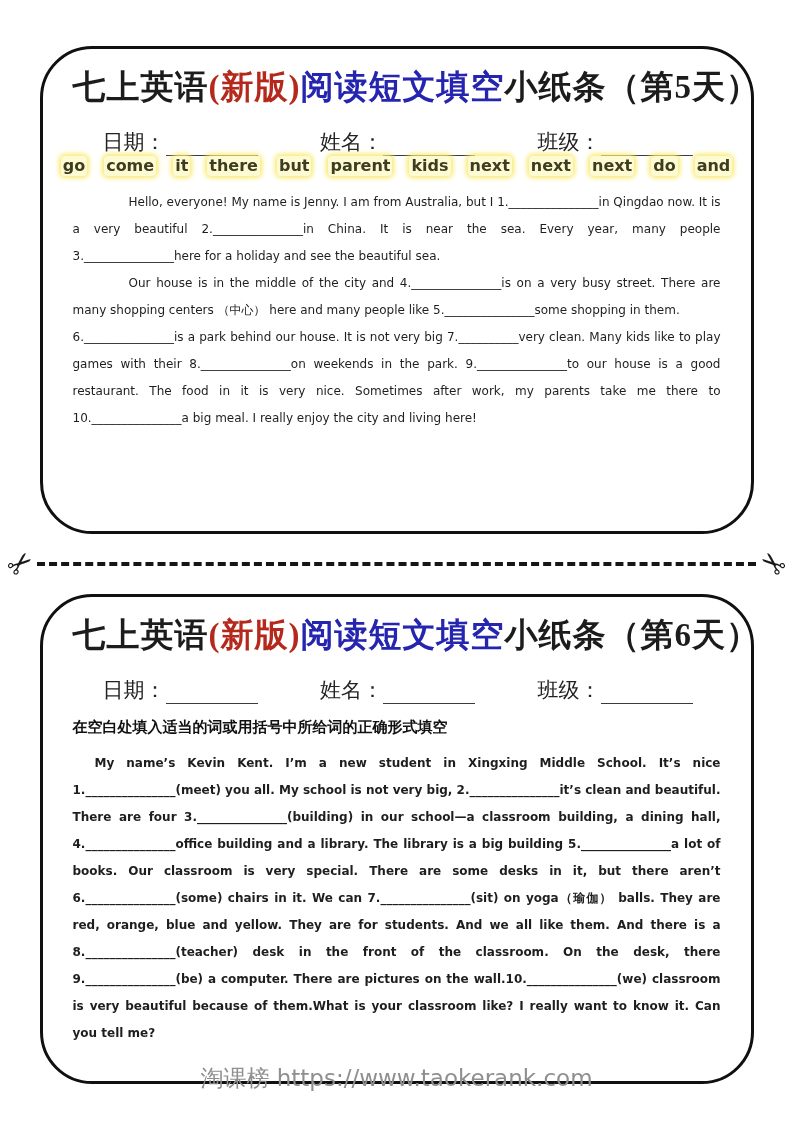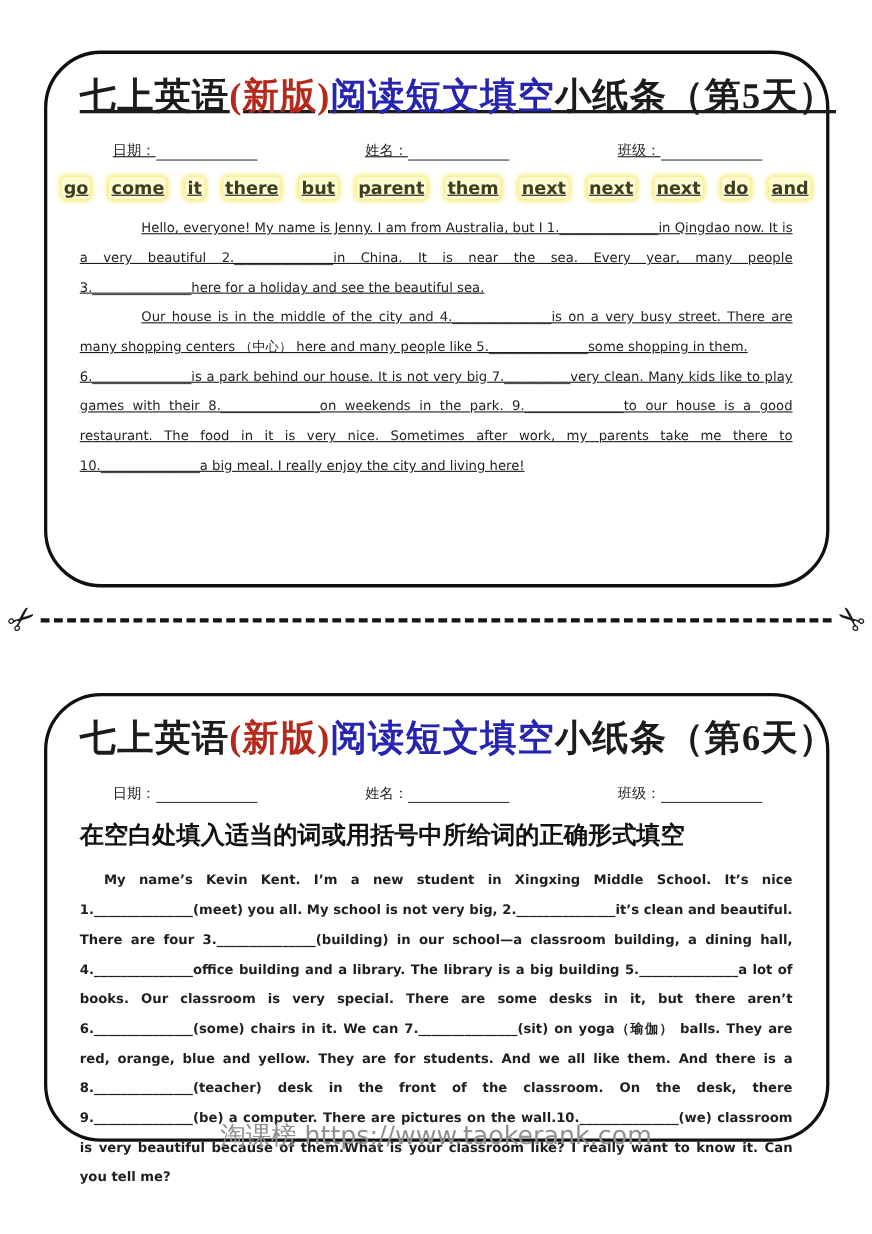--- a/index.html
+++ b/index.html
@@ -13,57 +13,56 @@
   }
   .sheet {
     box-sizing:border-box;
     width:714px;
     margin:0 auto;
     background:#ffffff;
     border:3.5px solid #101010;
     border-radius:52px;
     padding:12px 30px 0 30px;
   }
-  .sheet-1 { margin-top:46px; height:488px;text-decoration:underline; }
-  .sheet-2 { height:408px; position:relative;margin-top:36px; }
+  .sheet-1 { margin-top:46px; height:488px; }
+  .sheet-2 { height:490px; position:relative; }
 
   .sheet-title {
     text-align:center;
     font-family:"Liberation Serif", serif;
     font-weight:bold;
     font-size:33px;
     letter-spacing:1px;
     white-space:nowrap;
     margin-top:4px;
   }
   .sheet-title .red  { color:#b5291c; }
   .sheet-title .blue { color:#2525b0; }
 
   .info-row {
     display:flex;
     justify-content:space-between;
     margin:18px 28px 0 30px;
     font-family:"Liberation Serif", serif;
-    font-size:13px;
+    font-size:21px;
     color:#222;
   }
   .info-item { white-space:nowrap; }
   .blank-line {
     display:inline-block;
     width:92px;
     height:15px;
     border-bottom:1.6px solid #3a3a3a;
     vertical-align:bottom;
   }
 
   .word-bank {
     display:flex;
     justify-content:center;
     gap:17px;
-    margin-top:15px;
     font-size:16px;
     font-weight:bold;
     color:#3d3d22;
   }
   .word-bank span {
     padding:0 2px;
     border-radius:4px;
     background:#fefad2;
     box-shadow:0 0 5px 2px #f8e96b;
     line-height:20px;
@@ -77,21 +76,21 @@
     color:#1e1e1e;
   }
   .passage p { margin:0; }
   .passage p.indent    { text-indent:56px; }
   .passage p.indent-sm { text-indent:22px;font-weight:bold; }
 
   .instruction {
     margin-top:14px;
     font-family:Liberation Mono, monospace;
     font-weight:bold;
-    font-size:22px;
+    font-size:15px;
     color:#111;
   }
 
   .cut-line {
     display:flex;
     align-items:center;
     height:60px;
     padding:0 8px;
   }
   .cut-line .dash {
@@ -132,21 +131,21 @@
     <span class="info-item"><span>班级：</span><span class="blank-line"></span></span>
   </div>
 
   <div class="word-bank">
     <span>go</span>
     <span>come</span>
     <span>it</span>
     <span>there</span>
     <span>but</span>
     <span>parent</span>
-    <span>them</span>
+    <span>kids</span>
     <span>next</span>
     <span>next</span>
     <span>next</span>
     <span>do</span>
     <span>and</span>
   </div>
 
   <div class="passage">
     <p class="indent">Hello, everyone! My name is Jenny. I am from Australia, but I 1._______________in Qingdao now. It is a very beautiful 2._______________in China. It is near the sea. Every year, many people 3._______________here for a holiday and see the beautiful sea.</p>
     <p class="indent">Our house is in the middle of the city and 4._______________is on a very busy street. There are many shopping centers （中心） here and many people like 5._______________some shopping in them.</p>

